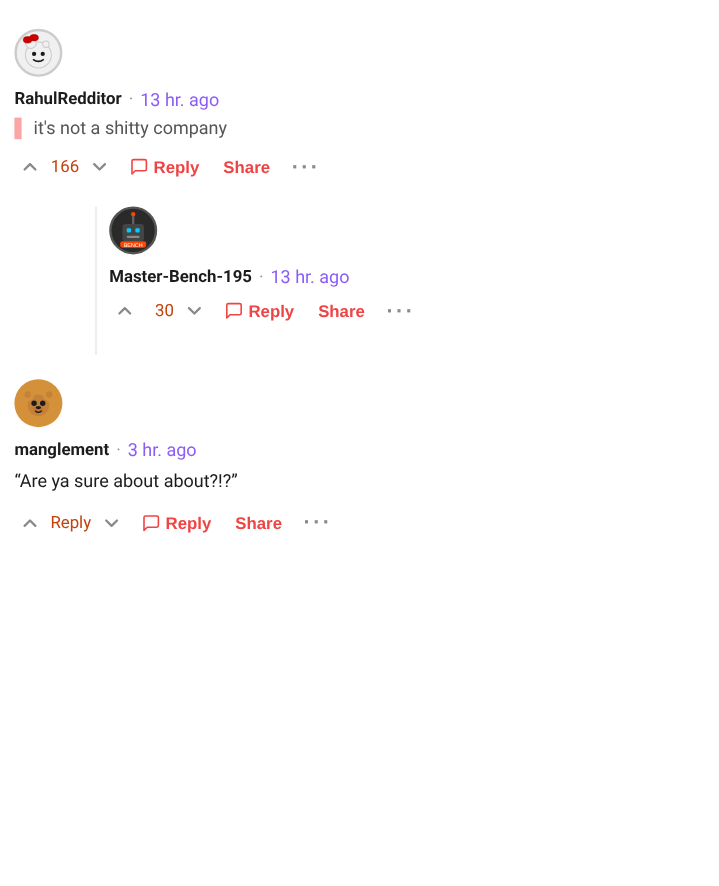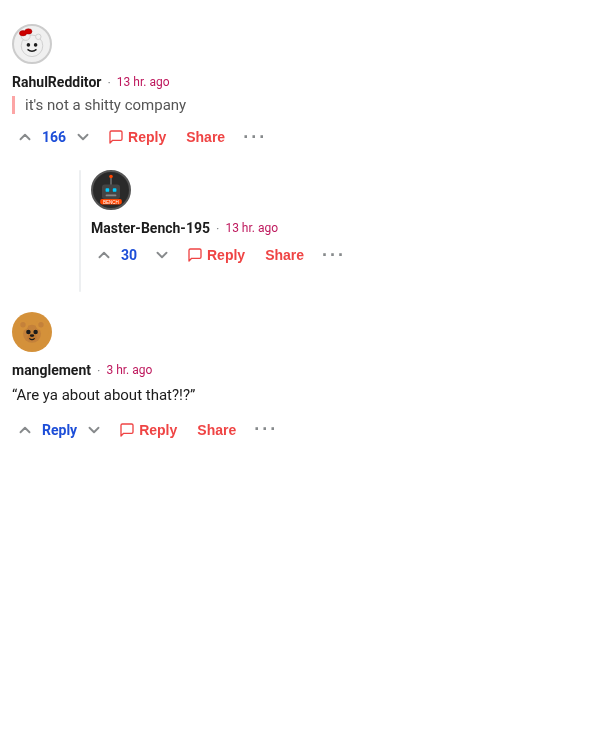--- a/index.html
+++ b/index.html
@@ -75,26 +75,26 @@
       font-size: 14px;
       color: #1c1c1c;
     }
 
     .dot-separator {
       color: #878a8c;
       font-size: 13px;
     }
 
     .timestamp {
-      color: #be185d;
-      font-size: 12px;
+      color: #8b5cf6;
+      font-size: 15px;
     }
 
     .quoted-text {
-      border-left: 3px solid #fca5a5;
+      border-left: 6px solid #fca5a5;
       padding-left: 10px;
       color: #555;
       font-size: 15px;
       margin-bottom: 10px;
       font-style: normal;
     }
 
     .comment-text {
       font-size: 15px;
       color: #1c1c1c;
@@ -120,25 +120,25 @@
       cursor: pointer;
       padding: 4px;
       color: #878a8c;
       display: flex;
       align-items: center;
       justify-content: center;
       border-radius: 4px;
     }
 
     .vote-count {
-      font-weight: 700;
+      font-weight: 400;
       font-size: 14px;
-      color: #1d4ed8;
+      color: #c2410c;
       min-width: 24px;
-      text-align: left;
+      text-align: right;
     }
 
     .vote-count.vote-label {
       font-size: 14px;
     }
 
     .action-btn {
       background: none;
       border: none;
       cursor: pointer;
@@ -324,21 +324,21 @@
 
         <path d="M 17 27 Q 20 30 23 27" stroke="#1c1c1c" stroke-width="1.2" fill="none"></path>
       </svg>
     </div>
     <div class="comment-body">
       <div class="comment-header">
         <span class="username">manglement</span>
         <span class="dot-separator">·</span>
         <span class="timestamp">3 hr. ago</span>
       </div>
-      <div class="comment-text">“Are ya about about that?!?”</div>
+      <div class="comment-text">“Are ya sure about about?!?”</div>
       <div class="action-bar">
         <div class="vote-section">
           <button class="icon-btn">
             <svg width="18" height="18" viewBox="0 0 24 24" fill="none" stroke="currentColor" stroke-width="2.5" stroke-linecap="round" stroke-linejoin="round">
               <polyline points="18 15 12 9 6 15"></polyline>
             </svg>
           </button>
           <span class="vote-count vote-label">Reply</span>
           <button class="icon-btn">
             <svg width="18" height="18" viewBox="0 0 24 24" fill="none" stroke="currentColor" stroke-width="2.5" stroke-linecap="round" stroke-linejoin="round">

